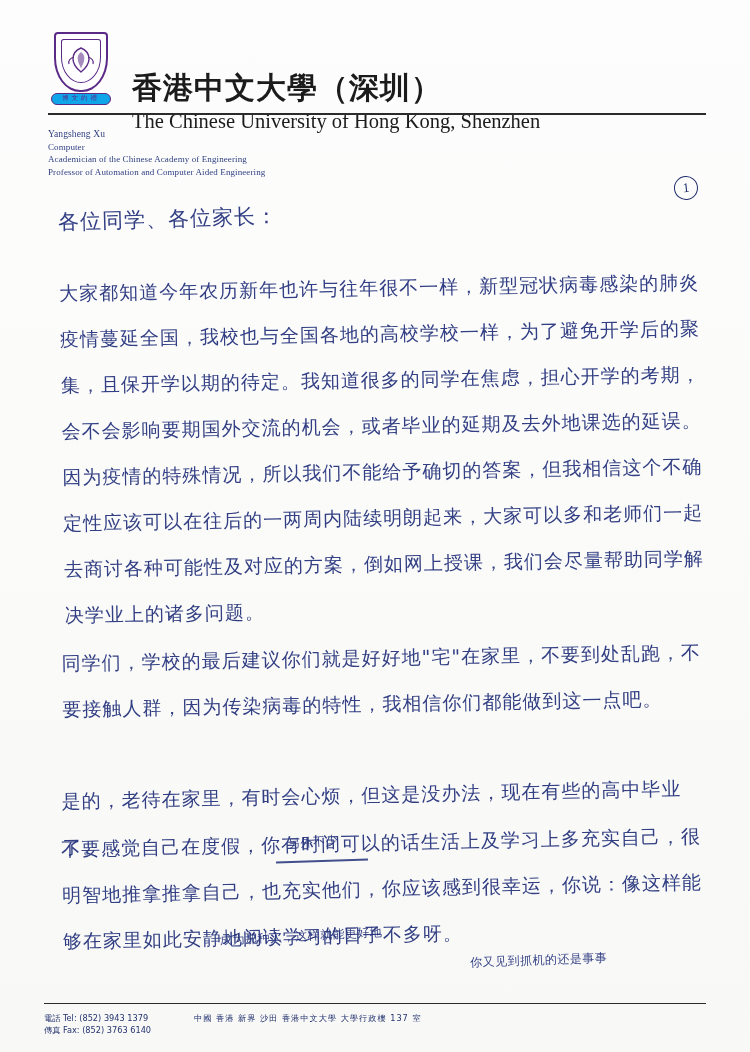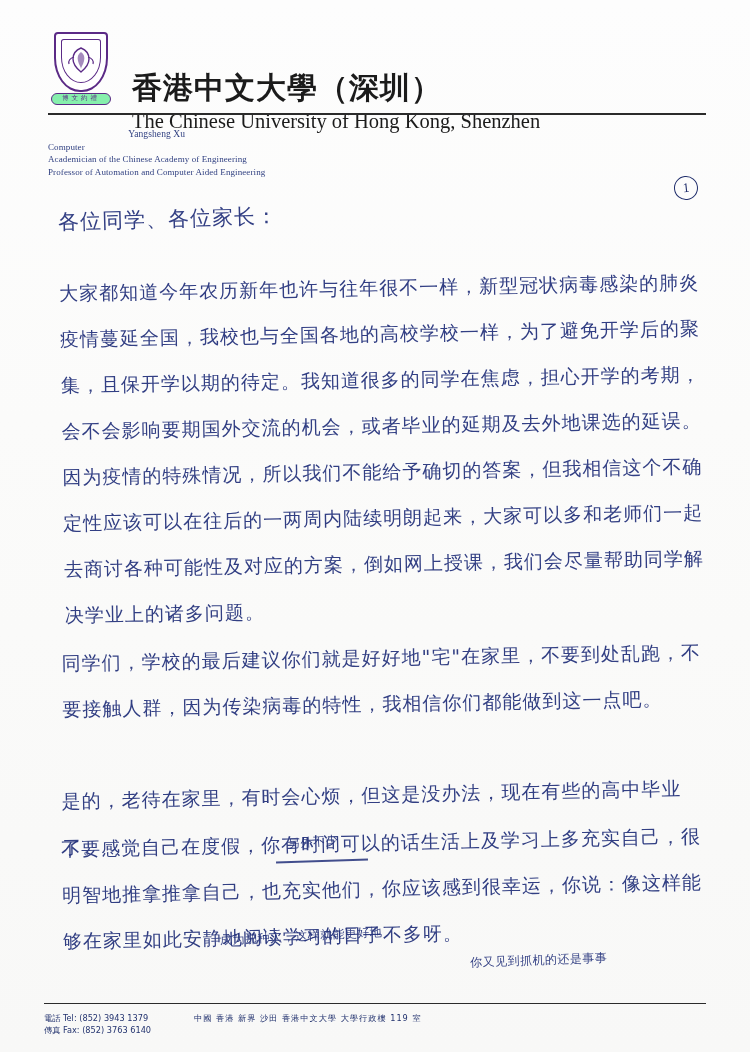--- a/index.html
+++ b/index.html
@@ -78,21 +78,21 @@
     height: 18px;
   }
   .crest .ribbon .band {
     position: absolute;
     left: 3px;
     top: 3px;
     width: 60px;
     height: 12px;
     border: 1.6px solid #5b2a86;
     border-radius: 7px;
-    background: #86efac;
+    background: #0ea5e9;
     box-sizing: border-box;
   }
   .crest .ribbon .band span {
     display: block;
     text-align: center;
     font-size: 6.5px;
     line-height: 9px;
     color: #5b2a86;
     letter-spacing: 3px;
     font-family: "DejaVu Sans", sans-serif;
@@ -143,21 +143,21 @@
     width: 78px;
     color: #2b3c7d;
     font-family: "DejaVu Sans", sans-serif;
     letter-spacing: 0.2px;
   }
   .sig-en {
     color: #2f3f80;
     font-family: "Liberation Serif", serif;
     letter-spacing: 0.1px;
   }
-  .sig-en div:first-child { font-size: 9.5px; text-align: center; }
+  .sig-en div:first-child { font-size: 9.5px; }
 
   
   .page-num {
     position: absolute;
     right: 52px;
     top: 176px;
     width: 22px;
     height: 22px;
     border: 1.5px solid #1f2d6b;
     border-radius: 50%;
@@ -295,16 +295,16 @@
     <div class="hw-scribble" style="left:430px; top:752px; transform:rotate(-2deg); font-size:12px;">你又见到抓机的还是事事</div>
   </div>
 
   <div class="foot-rule"></div>
   <div class="footer">
     <div class="foot-left">
       <div>電話 Tel: (852) 3943 1379</div>
       <div>傳真 Fax: (852) 3763 6140</div>
     </div>
     <div class="foot-right">
-      <div class="cn">中國  香港  新界  沙田  香港中文大學   大學行政樓   119 室</div>
+      <div class="cn">中國  香港  新界  沙田  香港中文大學   大學行政樓   137 室</div>
     </div>
   </div>
 </div>
 
 </body></html>

